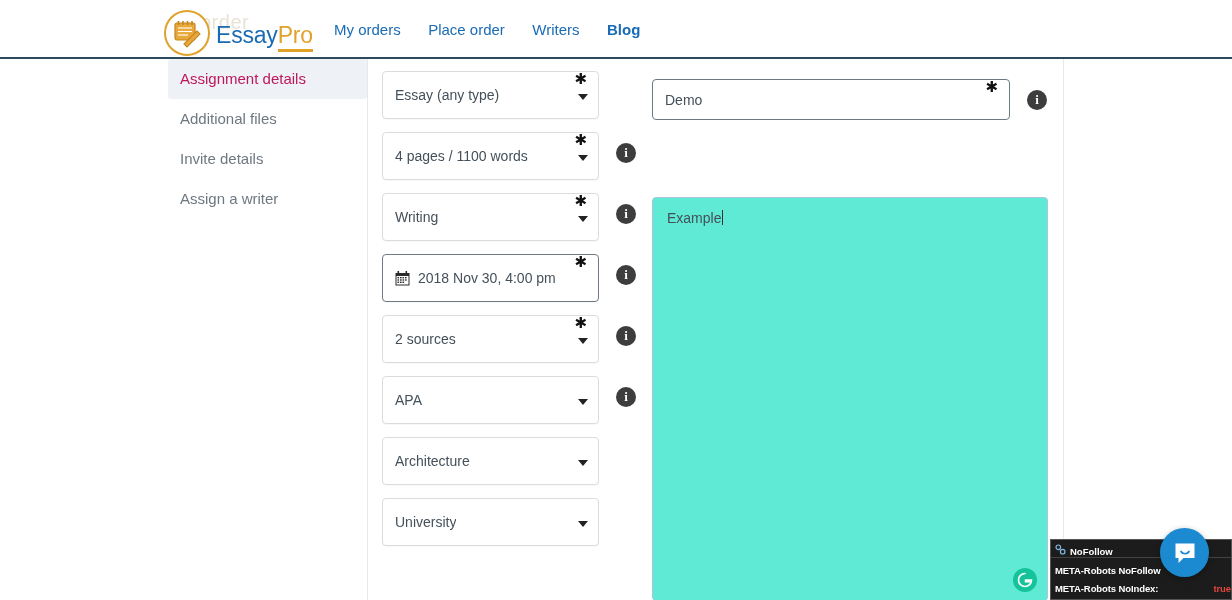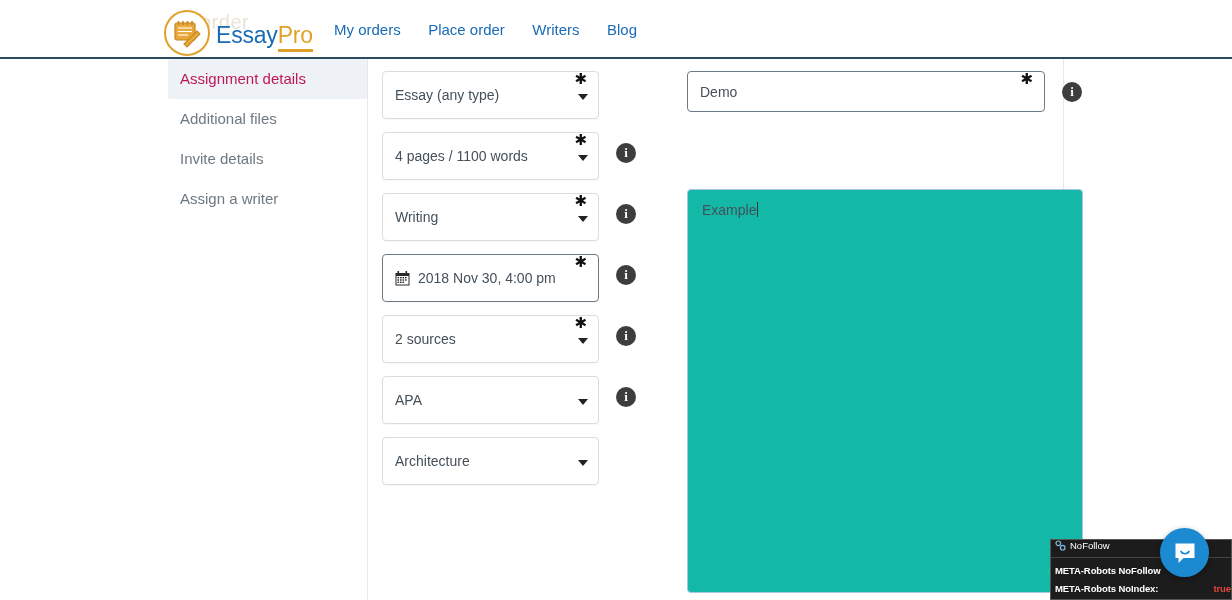--- a/index.html
+++ b/index.html
@@ -36,21 +36,21 @@
     position:absolute; left:52px; top:17px;
     font-size:23px; font-weight:normal; color:#1a6bb5; letter-spacing:-0.2px;
   }
   .logo-text .pro { color:#e0a22a; border-bottom:3px solid #e0a22a; padding-bottom:1px;}
 
   .nav { position:absolute; left:334px; top:21px; }
   .nav a {
     display:inline-block; color:#1a6bb5; font-size:15px;
     text-decoration:none; margin-right:23px; cursor:pointer;
   }
-  .nav a:last-child { margin-right:4px; }
+  .nav a:last-child { margin-right:4px;font-weight:bold; }
 
   .header-right { position:absolute; right:20px; top:13px; display:flex; align-items:center; gap:18px;}
   .wallet { display:flex; align-items:center; gap:7px; cursor:pointer; }
   .wallet-amount { color:#2e6da4; font-size:16px; }
   .avatar-btn { cursor:pointer; display:flex; }
 
   
   .body-area { position:absolute; left:0; top:59px; width:1232px; height:541px; background:#fff; }
 
   .sidebar { position:absolute; left:168px; top:0px; width:199px; }
@@ -87,55 +87,55 @@
   .cal-ico { margin-right:8px; display:flex; align-items:center; }
   .info {
     position:absolute; left:234px; top:11px;
     width:20px; height:20px; border-radius:50%;
     background:#3d3d3d; color:#fff; font-size:13px; font-weight:bold;
     font-family:"Liberation Serif", serif;
     display:flex; align-items:center; justify-content:center; cursor:pointer;
   }
 
   
-  .col-right { position:absolute; left:652px; top:12px;margin-left:35px; }
+  .col-right { position:absolute; left:652px; top:20px; }
   .title-field {
     position:relative; width:358px; height:41px;
     border:1px solid #6e7a83; border-radius:4px; background:#fff;
     display:flex; align-items:center; padding:0 28px 0 12px;
     font-size:14px; color:#44505a;
   }
   .title-info { position:absolute; left:375px; top:11px; width:20px; height:20px; border-radius:50%;
     background:#3d3d3d; color:#fff; font-size:13px; font-weight:bold;
     font-family:"Liberation Serif", serif; display:flex; align-items:center; justify-content:center; cursor:pointer; }
   .textarea-box {
     position:absolute; left:0px; top:118px; width:396px; height:404px;
-    border:1px solid #a8c6e0; border-radius:4px; background:#14b8a6;
+    border:1px solid #a8c6e0; border-radius:4px; background:#5eead4;
     padding:12px 14px; font-size:14px; color:#44505a; cursor:text;
   }
   .ta-text { position:relative; display:inline-block; }
   .caret-bar {
     display:inline-block; width:1px; height:15px; background:#333;
     vertical-align:-2px; margin-left:1px;
   }
   .grammarly {
     position:absolute; right:10px; bottom:8px; width:24px; height:24px;
     border-radius:50%; background:#15c39a; cursor:pointer;
     display:flex; align-items:center; justify-content:center;
   }
 
   
   .nofollow {
     position:absolute; left:1050px; top:539px; width:182px; height:61px;
     background:#1c1c1c; border:1px solid #555; color:#fff;
     font-size:9.5px; font-family:"Liberation Sans", sans-serif;
   }
   .nf-head {
-    height:18px; display:flex; align-items:flex-start; gap:4px;
-    padding-left:4px; border-bottom:1px solid #444; font-weight:normal;
+    height:18px; display:flex; align-items:flex-end; gap:4px;
+    padding-left:4px; border-bottom:1px solid #444; font-weight:bold;
   }
   .nf-row { height:18px; display:flex; align-items:flex-end; padding-left:4px; font-weight:bold; letter-spacing:-0.1px;}
   .nf-true { color:#e2453c; margin-left:auto; }
 
   .chat-bubble {
     position:absolute; left:1160px; top:528px; width:49px; height:49px;
     border-radius:50%; background:#1b8ad1; cursor:pointer;
     display:flex; align-items:center; justify-content:center;
     box-shadow:0 2px 6px rgba(0,0,0,0.3);
   }
@@ -262,20 +262,26 @@
         <div class="info">i</div>
       </div>
 
       <div class="field-row">
         <div class="sel">
           <span class="val">Architecture</span>
           <span class="caret"></span>
         </div>
       </div>
 
+      <div class="field-row">
+        <div class="sel">
+          <span class="val">University</span>
+          <span class="caret"></span>
+        </div>
+      </div>
 
     </div>
 
     <div class="col-right">
       <div class="title-field">
         <span class="val">Demo</span>
         <span class="req-star">✱</span>
       </div>
       <div class="title-info">i</div>
 

